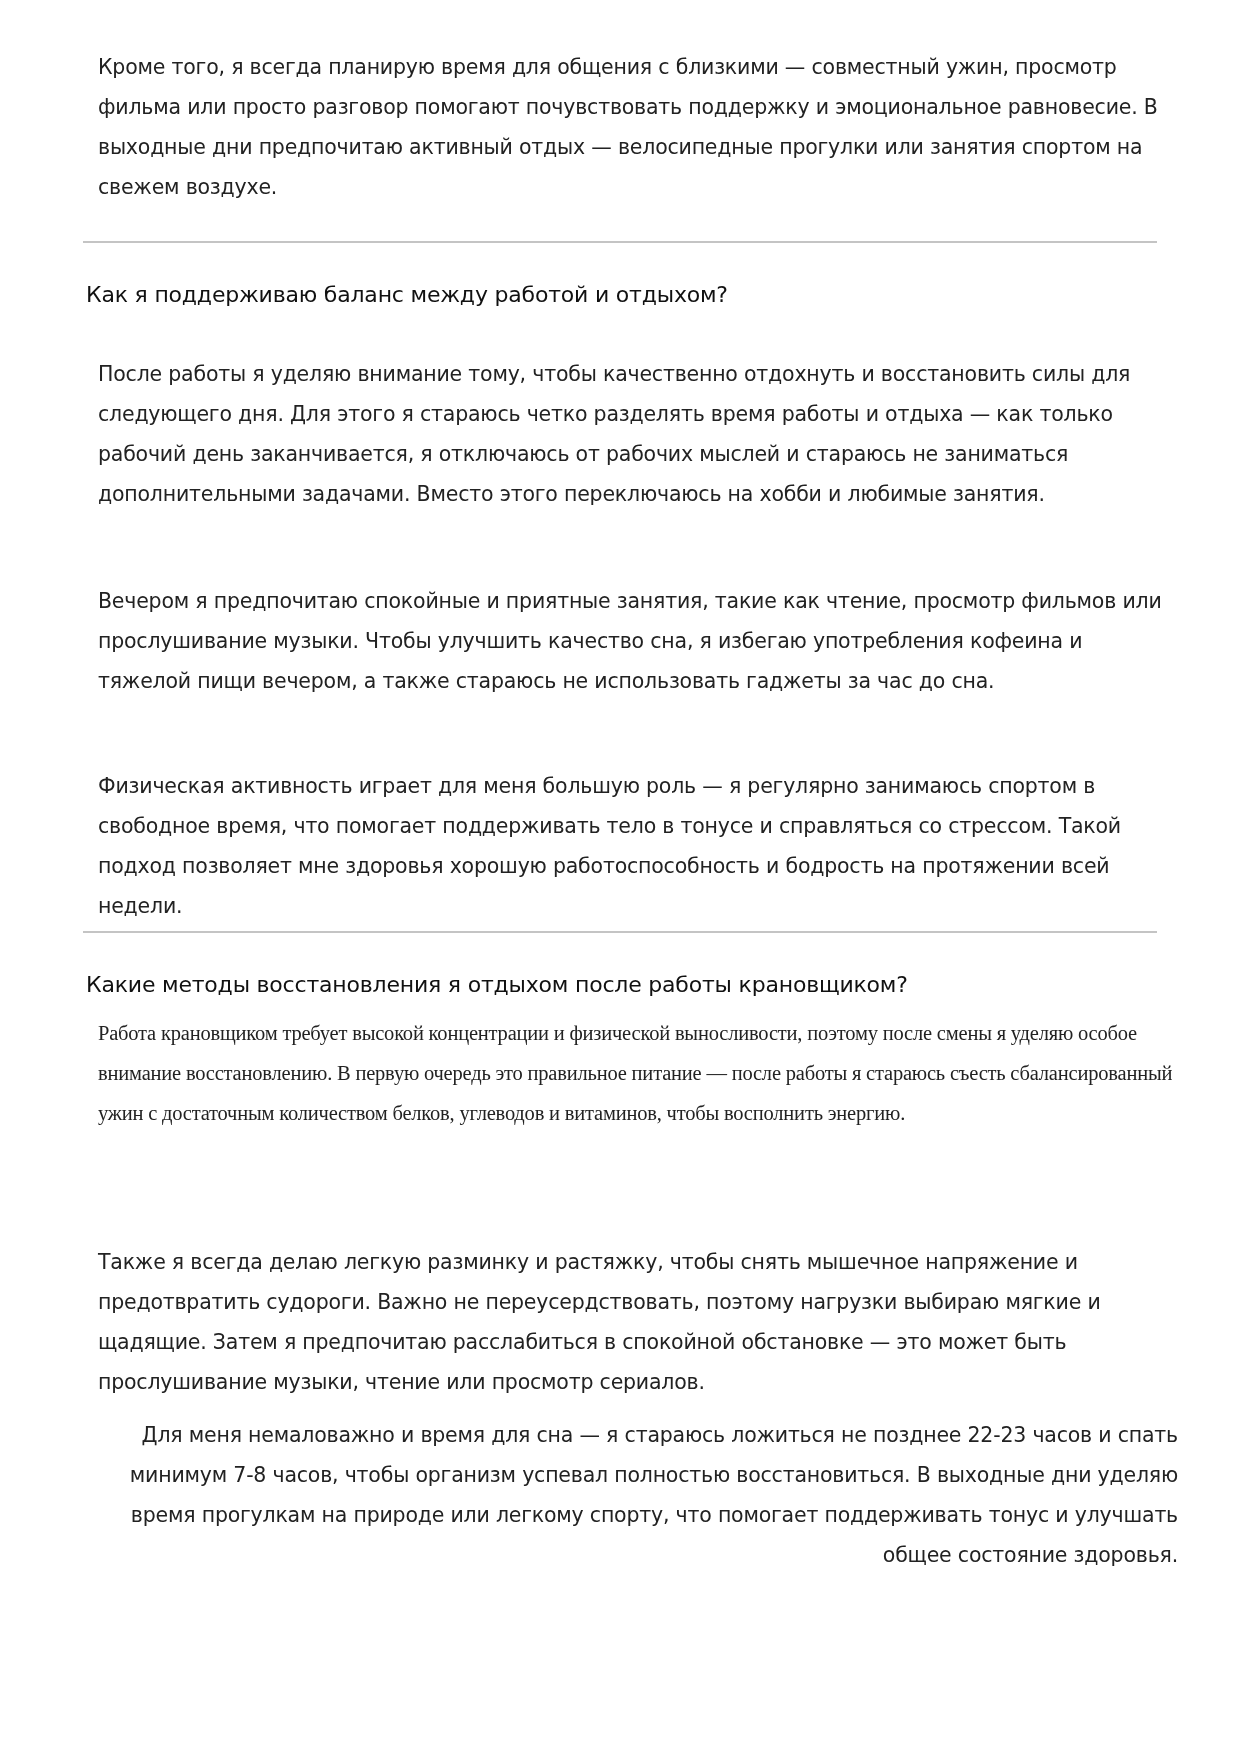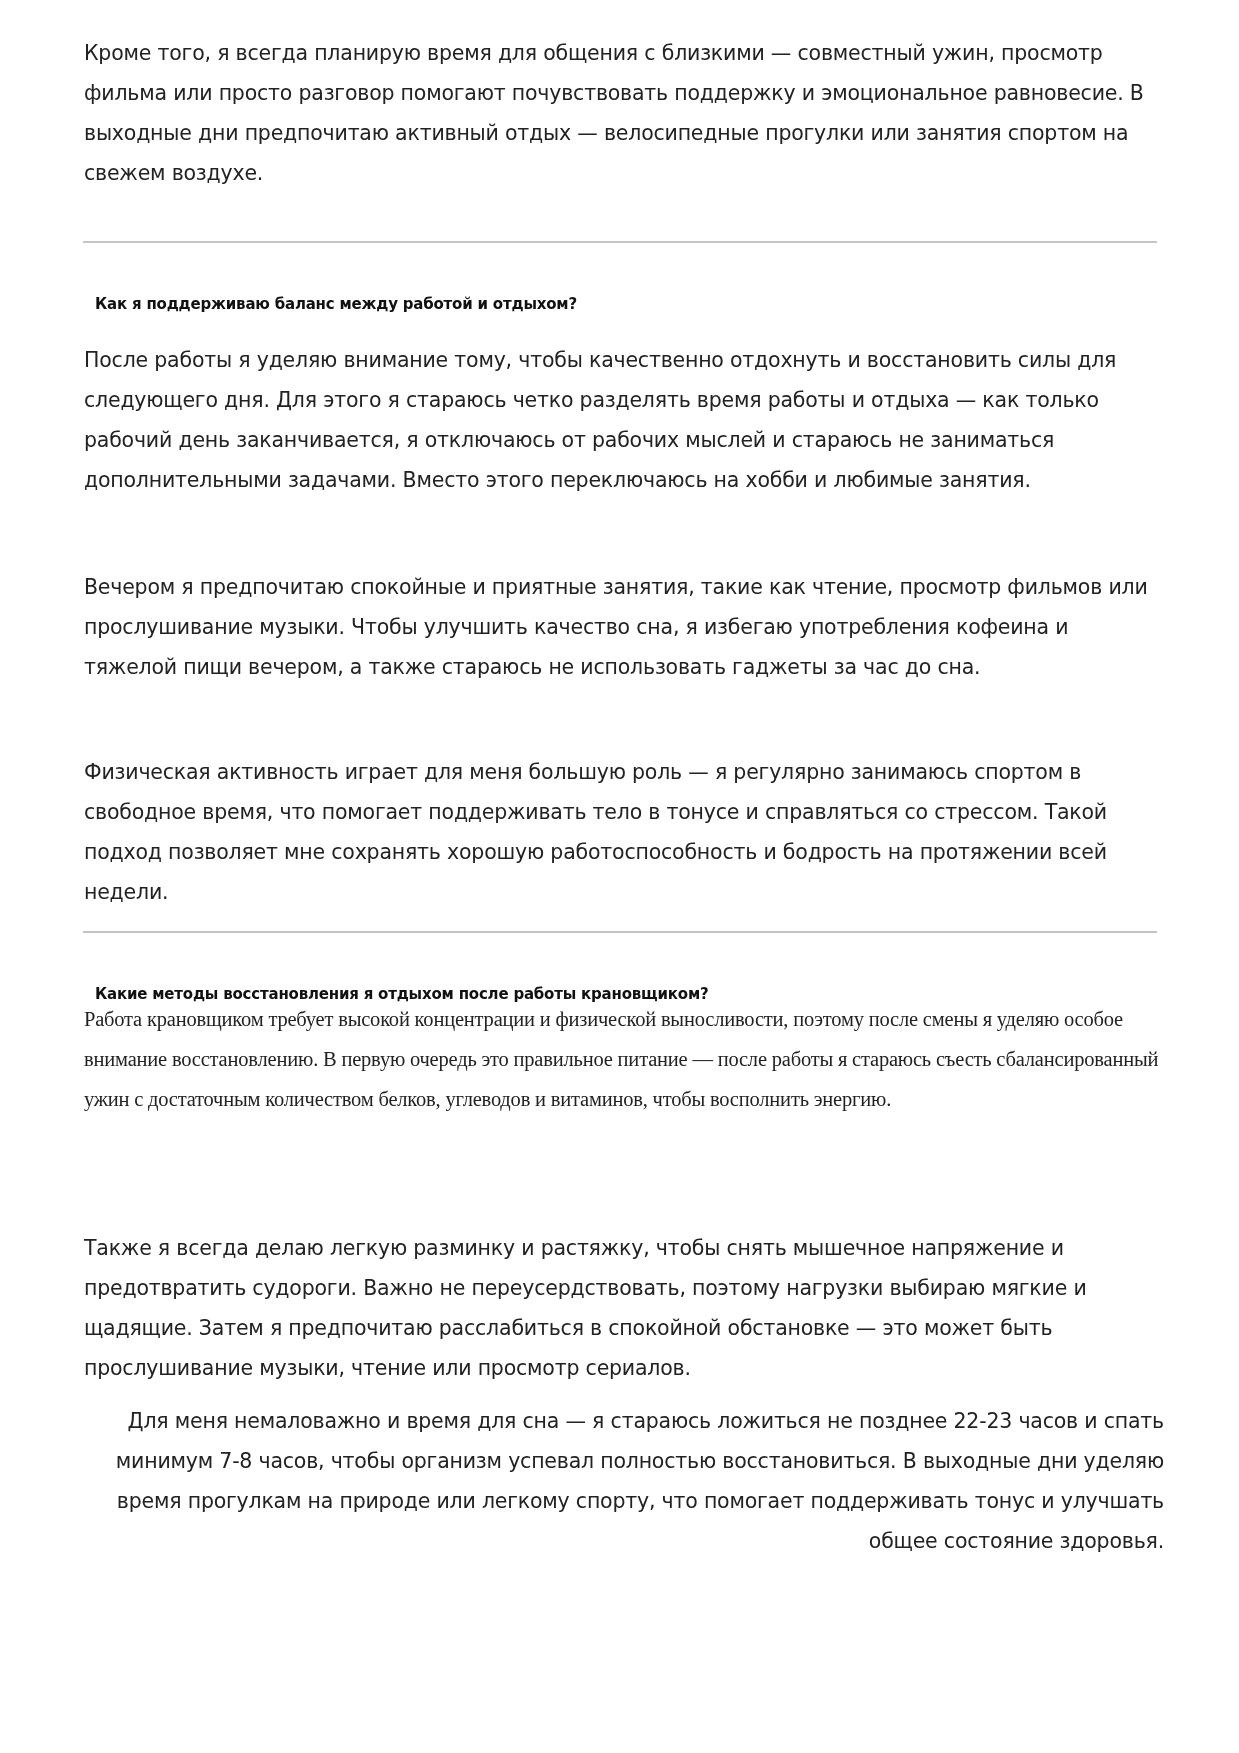--- a/index.html
+++ b/index.html
@@ -17,29 +17,29 @@
   }
   .page {
     position: absolute;
     left: 83px;
     top: 0;
     width: 1080px;
   }
   .para {
     font-size: 20.5px;
     line-height: 40px;
-    margin: 1px;
+    margin: 15px;
     letter-spacing: -0.2px;
     color: #222222;
   }
   .heading {
-    font-size: 15px;
-    font-weight: bold;
+    font-size: 22px;
+    font-weight: normal;
     line-height: 28px;
-    margin: 12px;
+    margin: 3px;
     color: #111111;
     letter-spacing: -0.2px;
   }
   .rule {
     height: 0;
     border: 0;
     border-top: 2px solid #c4c4c4;
     margin: 0;
   }
 </style>
@@ -51,21 +51,21 @@
   <p class="para" style="position:absolute; top:32px; width:1080px;">Кроме того, я всегда планирую время для общения с близкими — совместный ужин, просмотр фильма или просто разговор помогают почувствовать поддержку и эмоциональное равновесие. В выходные дни предпочитаю активный отдых — велосипедные прогулки или занятия спортом на свежем воздухе.</p>
 
   <hr class="rule" style="position:absolute; top:241px; width:1074px;">
 
   <h2 class="heading" style="position:absolute; top:278px; width:1080px;">Как я поддерживаю баланс между работой и отдыхом?</h2>
 
   <p class="para" style="position:absolute; top:339px; width:1080px;">После работы я уделяю внимание тому, чтобы качественно отдохнуть и восстановить силы для следующего дня. Для этого я стараюсь четко разделять время работы и отдыха — как только рабочий день заканчивается, я отключаюсь от рабочих мыслей и стараюсь не заниматься дополнительными задачами. Вместо этого переключаюсь на хобби и любимые занятия.</p>
 
   <p class="para" style="position:absolute; top:566px; width:1080px;">Вечером я предпочитаю спокойные и приятные занятия, такие как чтение, просмотр фильмов или прослушивание музыки. Чтобы улучшить качество сна, я избегаю употребления кофеина и тяжелой пищи вечером, а также стараюсь не использовать гаджеты за час до сна.</p>
 
-  <p class="para" style="position:absolute; top:751px; width:1080px;">Физическая активность играет для меня большую роль — я регулярно занимаюсь спортом в свободное время, что помогает поддерживать тело в тонусе и справляться со стрессом. Такой подход позволяет мне сохранять хорошую работоспособность и бодрость на протяжении всей недели.</p>
+  <p class="para" style="position:absolute; top:751px; width:1080px;">Физическая активность играет для меня большую роль — я регулярно занимаюсь спортом в свободное время, что помогает поддерживать тело в тонусе и справляться со стрессом. Такой подход позволяет мне здоровья хорошую работоспособность и бодрость на протяжении всей недели.</p>
 
   <hr class="rule" style="position:absolute; top:931px; width:1074px;">
 
   <h2 class="heading" style="position:absolute; top:968px; width:1080px;">Какие методы восстановления я отдыхом после работы крановщиком?</h2>
 
   <p class="para" style="position:absolute; top:998px; width:1080px;font-family:Liberation Serif, serif;">Работа крановщиком требует высокой концентрации и физической выносливости, поэтому после смены я уделяю особое внимание восстановлению. В первую очередь это правильное питание — после работы я стараюсь съесть сбалансированный ужин с достаточным количеством белков, углеводов и витаминов, чтобы восполнить энергию.</p>
 
   <p class="para" style="position:absolute; top:1227px; width:1080px;">Также я всегда делаю легкую разминку и растяжку, чтобы снять мышечное напряжение и предотвратить судороги. Важно не переусердствовать, поэтому нагрузки выбираю мягкие и щадящие. Затем я предпочитаю расслабиться в спокойной обстановке — это может быть прослушивание музыки, чтение или просмотр сериалов.</p>
 
   <p class="para" style="position:absolute; top:1400px; width:1080px;text-align:right;">Для меня немаловажно и время для сна — я стараюсь ложиться не позднее 22-23 часов и спать минимум 7-8 часов, чтобы организм успевал полностью восстановиться. В выходные дни уделяю время прогулкам на природе или легкому спорту, что помогает поддерживать тонус и улучшать общее состояние здоровья.</p>

